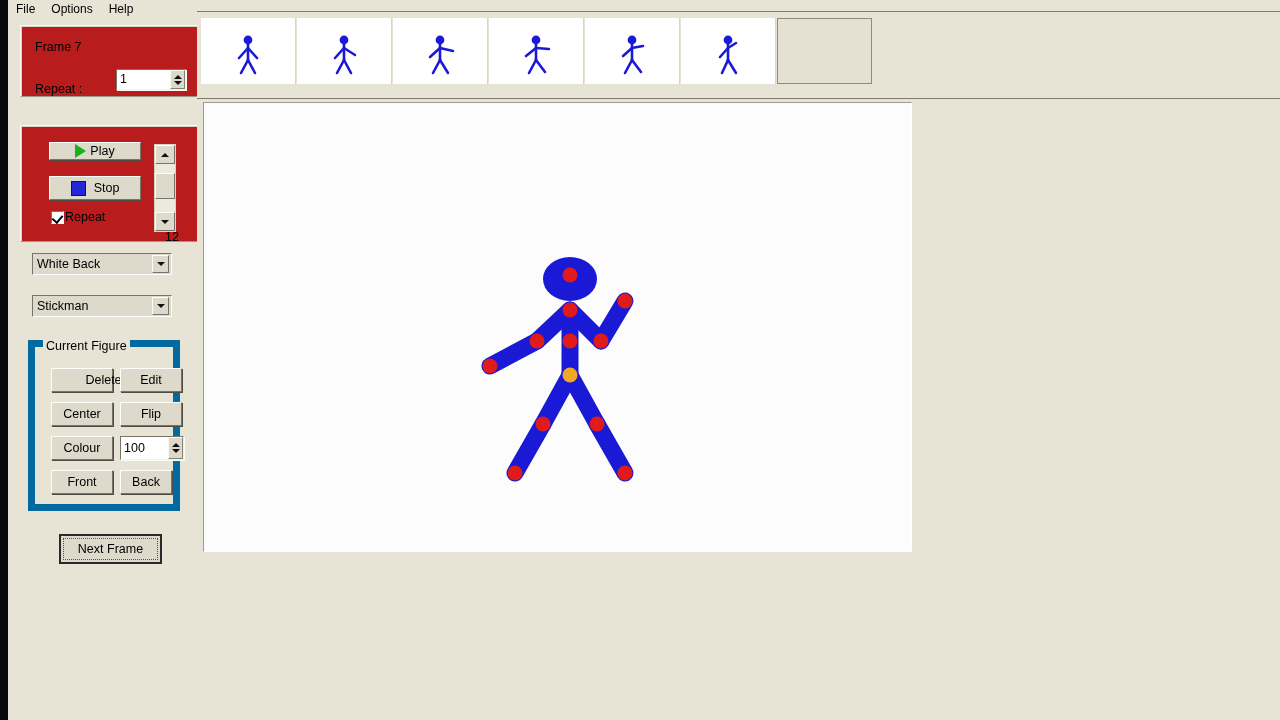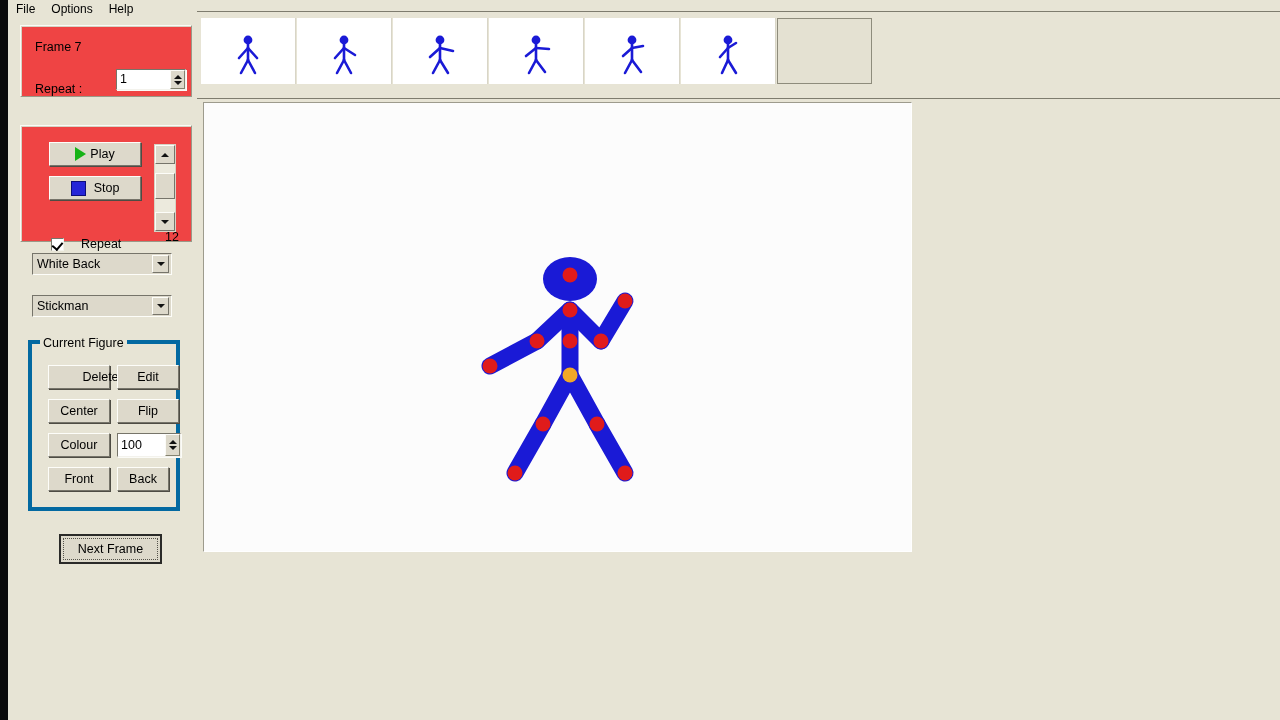--- a/index.html
+++ b/index.html
@@ -28,23 +28,23 @@
   .menu-item{
     padding:1px 8px;font-size:12px;line-height:14px;color:#000;
     font-family:"Liberation Sans", sans-serif;cursor:default;
   }
   
   .sidebar{
     position:absolute;left:8px;top:17px;width:189px;height:703px;
     background:#e7e4d5;
   }
   .panel{
-    position:absolute;background:#ef4444;
+    position:absolute;background:#b91c1c;
     border-top:1px solid #fbfbf7;border-left:1px solid #fbfbf7;
-    border-right:1px solid #9a9887;border-bottom:1px solid #9a9887;
+    border-right:1px solid #9a9887;border-bottom:1px solid #9a9887;padding-left:36px;
   }
   .panel-inner{
     position:absolute;inset:0;
     border-top:1px solid #d6d3c4;border-left:1px solid #d6d3c4;
   }
   
   #frame-panel{left:12px;top:8px;width:170px;height:70px;}
   .frame-label{position:absolute;left:14px;top:14px;font-size:12.5px;}
   .repeat-label{position:absolute;left:14px;top:56px;font-size:12.5px;}
   
@@ -75,25 +75,25 @@
   .btn{
     position:absolute;background:#ddd9cb;
     border-top:1px solid #fdfdf9;border-left:1px solid #fdfdf9;
     border-right:1px solid #76746a;border-bottom:1px solid #76746a;
     box-shadow:1px 1px 0 0 #4e4c44;
     font-size:12.5px;line-height:1;color:#000;
     display:flex;align-items:center;justify-content:center;
     font-family:"Liberation Sans", sans-serif;cursor:default;
     box-sizing:border-box;
   }
-  #play-btn{left:28px;top:16px;width:92px;height:24px;gap:4px;}
+  #play-btn{left:28px;top:16px;width:92px;height:18px;gap:4px;}
   #stop-btn{left:28px;top:50px;width:92px;height:24px;gap:8px;}
   .play-glyph{width:0;height:0;border-left:11px solid #17b317;border-top:7px solid transparent;border-bottom:7px solid transparent;}
   .stop-glyph{width:13px;height:13px;background:#2525d8;border:1px solid #0d0d7a;}
-  .checkbox-row{position:absolute;left:30px;top:84px;display:flex;align-items:center;gap:17px;margin-top:27px;}
+  .checkbox-row{position:absolute;left:30px;top:84px;display:flex;align-items:center;gap:1px;}
   .checkbox{
     width:13px;height:13px;background:#fff;box-sizing:border-box;
     border-top:1px solid #77756a;border-left:1px solid #77756a;
     border-right:1px solid #f3f2ec;border-bottom:1px solid #f3f2ec;
     position:relative;
   }
   .checkbox .tick{
     position:absolute;left:2px;top:1px;width:5px;height:8px;
     border-right:2px solid #000;border-bottom:2px solid #000;
     transform:rotate(40deg);
@@ -133,21 +133,21 @@
   .combo-text{flex:1;padding-left:4px;font-size:12.5px;}
   .combo-arrow{
     width:17px;height:18px;margin-right:2px;background:#ddd9cb;
     border-top:1px solid #fdfdf9;border-left:1px solid #fdfdf9;
     border-right:1px solid #76746a;border-bottom:1px solid #76746a;
     display:flex;align-items:center;justify-content:center;box-sizing:border-box;
   }
   
   .groupbox{
     position:absolute;
-    border:4px solid #0369a1;
+    border:7px solid #0369a1;
     box-sizing:border-box;
   }
   .group-title{
     position:absolute;left:8px;top:-8px;background:#e7e4d5;
     padding:0 3px;font-size:12.5px;
   }
   
   #next-frame-btn{
     position:absolute;left:51px;top:517px;width:103px;height:30px;
     background:#ddd9cb;

